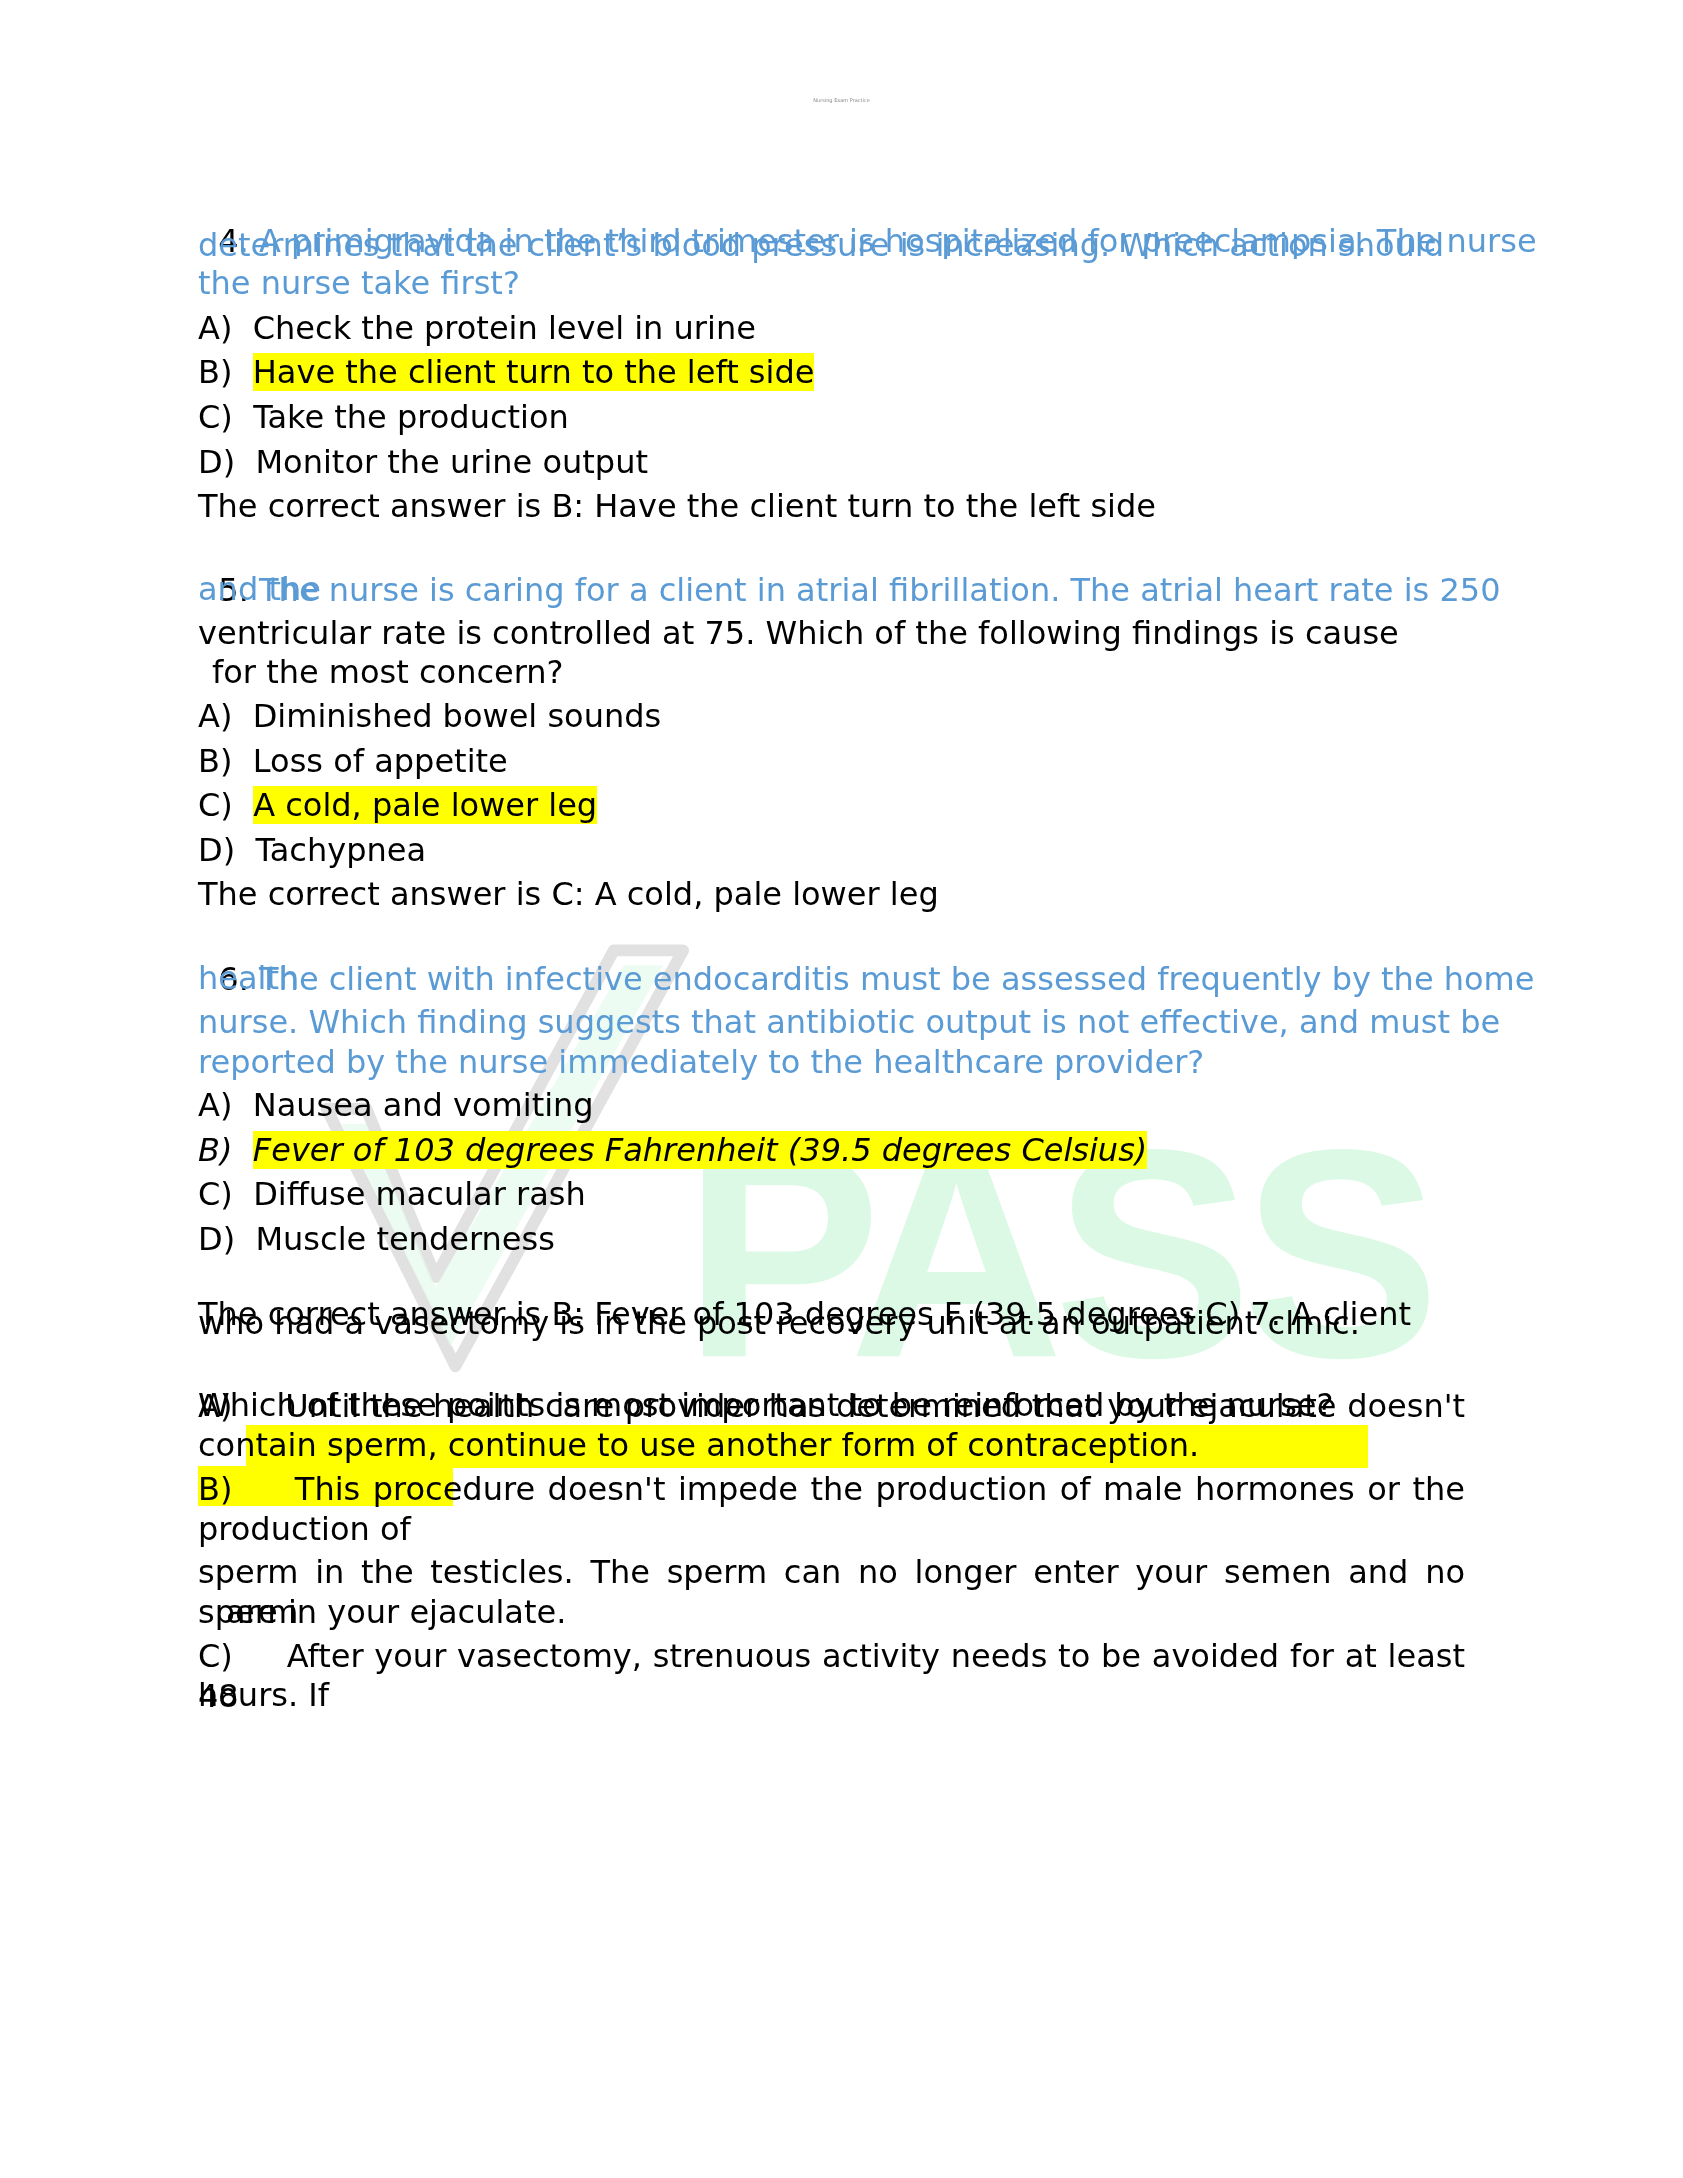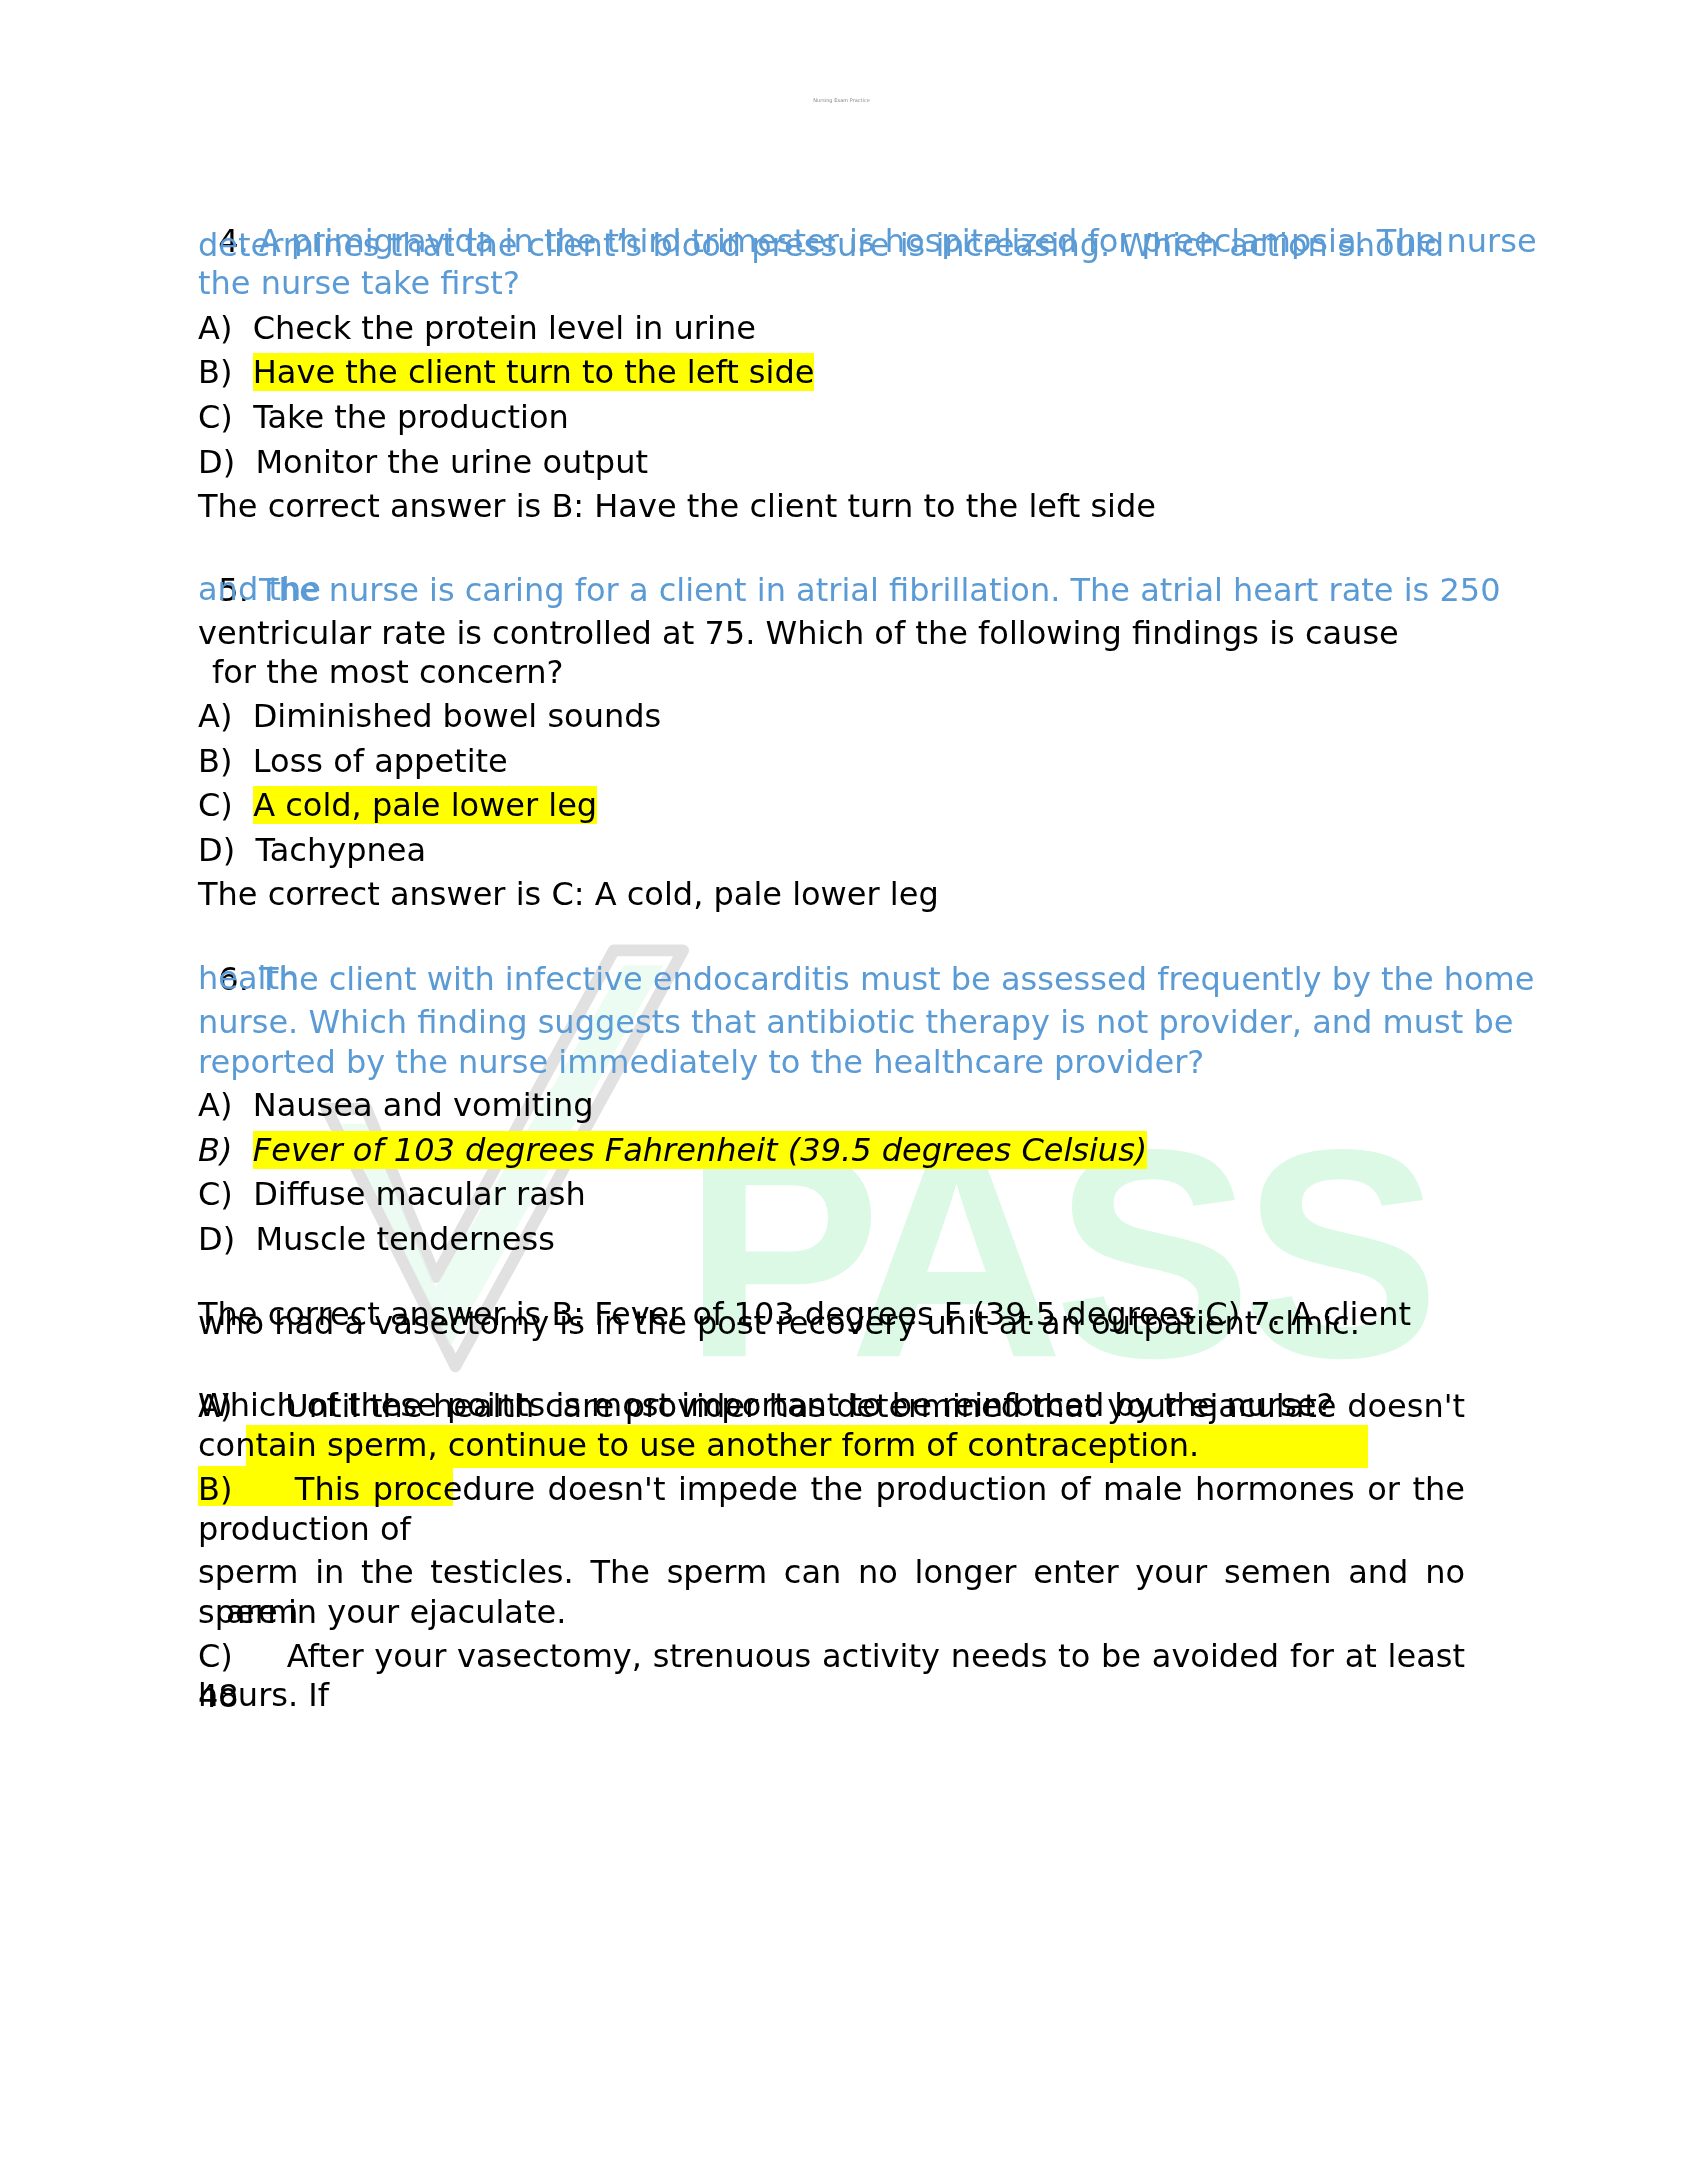--- a/index.html
+++ b/index.html
@@ -50,21 +50,21 @@
 <div class="line" style="top:696px;"><span>A)</span>  <span>Diminished bowel sounds</span></div>
 <div class="line" style="top:741px;"><span>B)</span>  <span>Loss of appetite</span></div>
 <div class="line" style="top:785px;"><span>C)</span>  <span class="hl">A cold, pale lower leg</span></div>
 <div class="line" style="top:830px;"><span>D)</span>  <span>Tachypnea</span></div>
 <div class="line" style="top:874px;">The correct answer is C: A cold, pale lower leg</div>
 
 <div class="line" style="top:919px;">
   <span>6.</span><span class="blue"> The client with infective endocarditis must be assessed frequently by the home</span>
 </div>
 <div class="line blue" style="top:958px;">health</div>
-<div class="line blue" style="top:1002px;">nurse. Which finding suggests that antibiotic therapy is not provider, and must be</div>
+<div class="line blue" style="top:1002px;">nurse. Which finding suggests that antibiotic output is not effective, and must be</div>
 <div class="line blue" style="top:1042px;">reported by the nurse immediately to the healthcare provider?</div>
 
 <div class="line" style="top:1085px;"><span>A)</span>  <span>Nausea and vomiting</span></div>
 <div class="line" style="top:1130px;font-style:italic;"><span>B)</span>  <span class="hl">Fever of 103 degrees Fahrenheit (39.5 degrees Celsius)</span></div>
 <div class="line" style="top:1174px;"><span>C)</span>  <span>Diffuse macular rash</span></div>
 <div class="line" style="top:1219px;"><span>D)</span>  <span>Muscle tenderness</span></div>
 
 <div class="line" style="top:1263px;margin-top:31px;">The correct answer is B: Fever of 103 degrees F (39.5 degrees C) 7. A client</div>
 <div class="line" style="top:1303px;">who had a vasectomy is in the post recovery unit at an outpatient clinic.</div>
 <div class="line" style="top:1385px;text-align:right;">Which of these points is most important to be reinforced by the nurse?</div>

